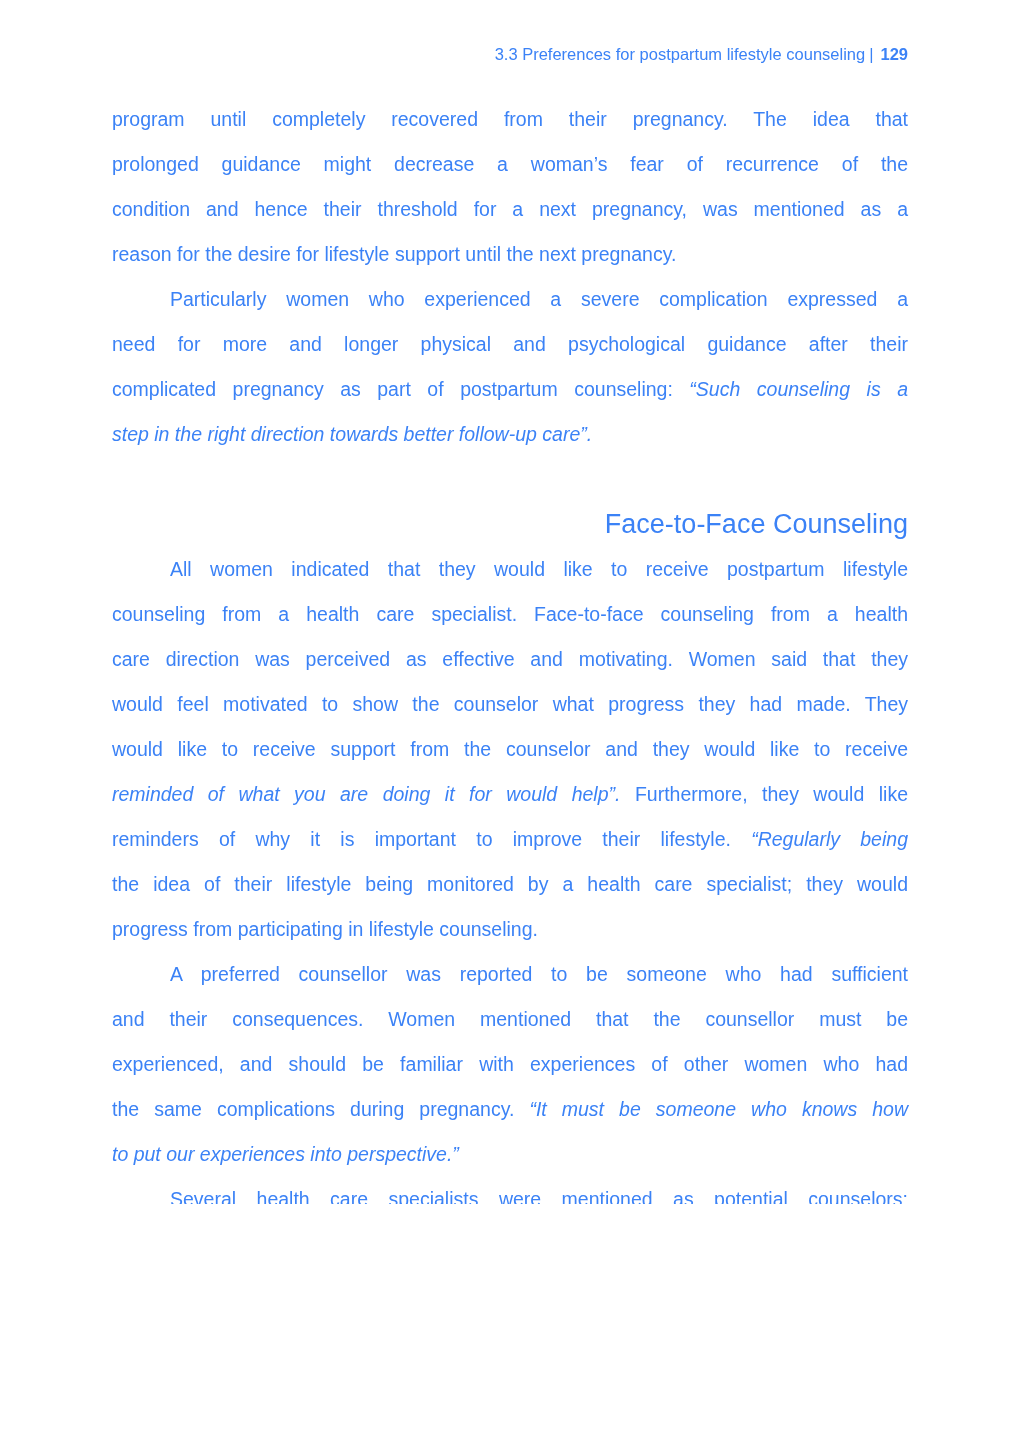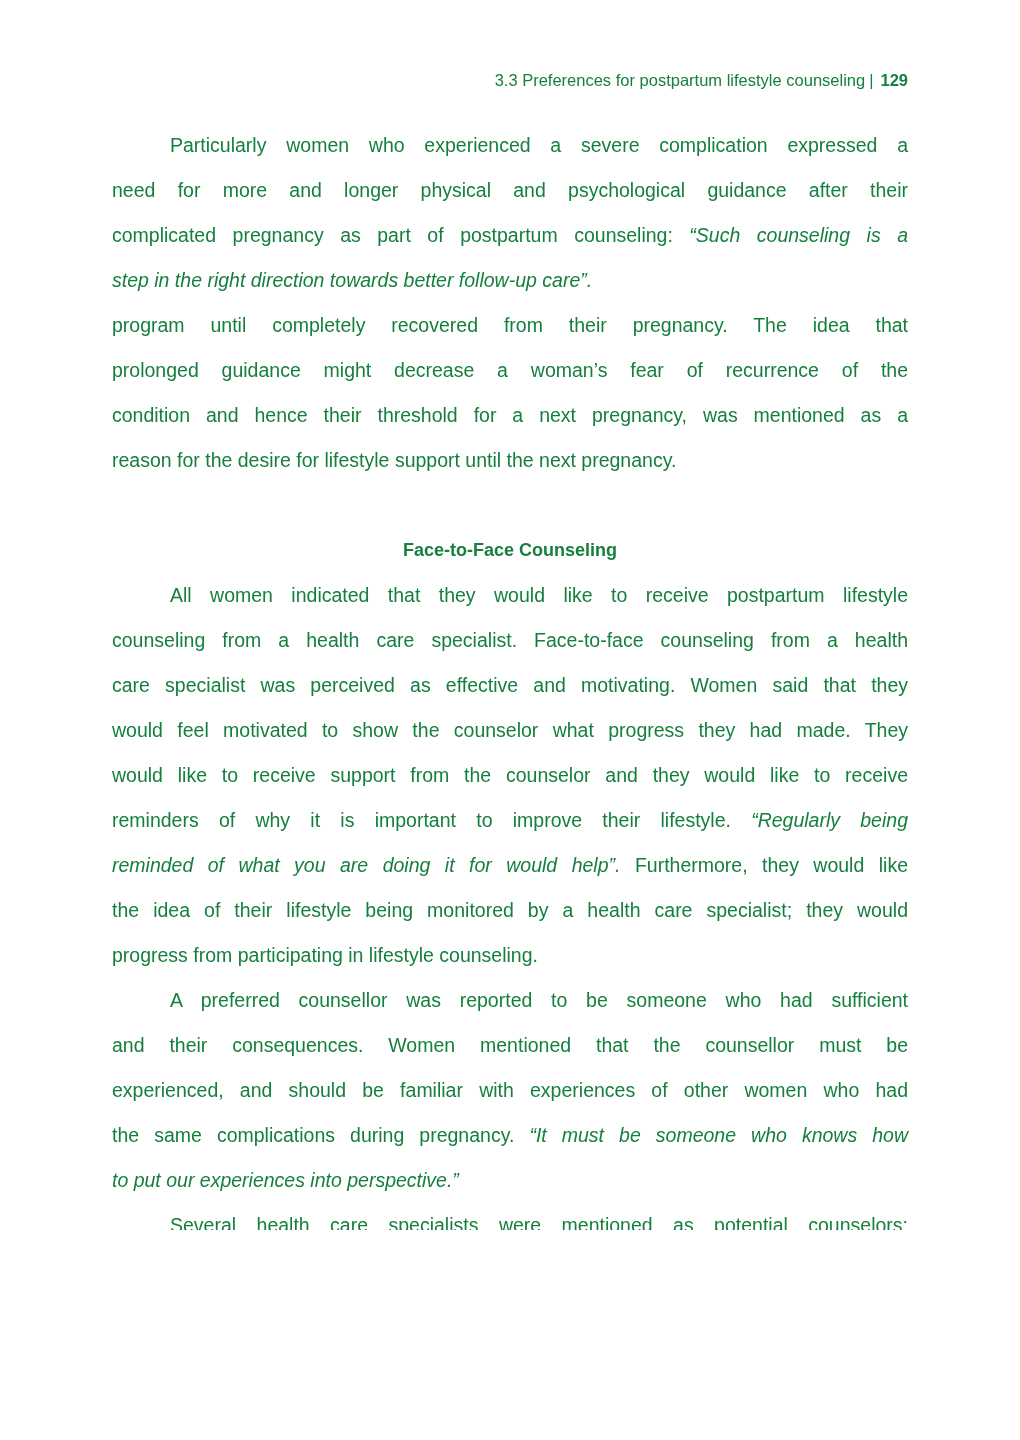--- a/index.html
+++ b/index.html
@@ -5,24 +5,23 @@
   html, body {
     margin: 0;
     padding: 0;
     background: #ffffff;
   }
   .page {
     position: relative;
     width: 1020px;
     height: 1204px;
     background: #ffffff;
-    color: #15803d;
+    color: #3b82f6;
     font-family: "Liberation Sans", sans-serif;
     overflow: hidden;
-    margin-top: 26px;
   }
   .header {
     position: absolute;
     top: 44px;
     left: 112px;
     width: 796px;
     text-align: right;
     font-size: 16.5px;
     line-height: 20px;
     white-space: nowrap;
@@ -54,54 +53,54 @@
   .line.indent {
     padding-left: 58px;
   }
   .line em {
     font-style: italic;
   }
   .line span {
     font-style: normal;
   }
   .heading {
-    font-weight: bold;
-    font-size: 18px;
+    font-weight: normal;
+    font-size: 27px;
     line-height: 45px;
     margin-top: 45px;
-    text-align: center;
+    text-align: right;
   }
 </style>
 </head>
 <body>
 
 <div class="page">
   <div class="header"><span>3.3 Preferences for postpartum lifestyle counseling</span><span class="sep">|</span><span class="pagenum">129</span></div>
   <div class="body-text">
       <div class="paragraph">
+        <div class="line stretch"><span>program until completely recovered from their pregnancy. The idea that</span></div>
+        <div class="line stretch"><span>prolonged guidance might decrease a woman’s fear of recurrence of the</span></div>
+        <div class="line stretch"><span>condition and hence their threshold for a next pregnancy, was mentioned as a</span></div>
+        <div class="line"><span>reason for the desire for lifestyle support until the next pregnancy.</span></div>
+      </div>
+      <div class="paragraph">
         <div class="line stretch indent"><span>Particularly women who experienced a severe complication expressed a</span></div>
         <div class="line stretch"><span>need for more and longer physical and psychological guidance after their</span></div>
         <div class="line stretch"><span>complicated pregnancy as part of postpartum counseling: </span><em>“Such counseling is a</em></div>
         <div class="line"><em>step in the right direction towards better follow-up care”.</em></div>
       </div>
-      <div class="paragraph">
-        <div class="line stretch"><span>program until completely recovered from their pregnancy. The idea that</span></div>
-        <div class="line stretch"><span>prolonged guidance might decrease a woman’s fear of recurrence of the</span></div>
-        <div class="line stretch"><span>condition and hence their threshold for a next pregnancy, was mentioned as a</span></div>
-        <div class="line"><span>reason for the desire for lifestyle support until the next pregnancy.</span></div>
-      </div>
       <div class="heading">Face-to-Face Counseling</div>
       <div class="paragraph">
         <div class="line stretch indent"><span>All women indicated that they would like to receive postpartum lifestyle</span></div>
         <div class="line stretch"><span>counseling from a health care specialist. Face-to-face counseling from a health</span></div>
-        <div class="line stretch"><span>care specialist was perceived as effective and motivating. Women said that they</span></div>
+        <div class="line stretch"><span>care direction was perceived as effective and motivating. Women said that they</span></div>
         <div class="line stretch"><span>would feel motivated to show the counselor what progress they had made. They</span></div>
         <div class="line stretch"><span>would like to receive support from the counselor and they would like to receive</span></div>
+        <div class="line stretch"><em>reminded of what you are doing it for would help”.</em><span> Furthermore, they would like</span></div>
         <div class="line stretch"><span>reminders of why it is important to improve their lifestyle. </span><em>“Regularly being</em></div>
-        <div class="line stretch"><em>reminded of what you are doing it for would help”.</em><span> Furthermore, they would like</span></div>
         <div class="line stretch"><span>the idea of their lifestyle being monitored by a health care specialist; they would</span></div>
         <div class="line"><span>progress from participating in lifestyle counseling.</span></div>
       </div>
       <div class="paragraph">
         <div class="line stretch indent"><span>A preferred counsellor was reported to be someone who had sufficient</span></div>
         <div class="line stretch"><span>and their consequences. Women mentioned that the counsellor must be</span></div>
         <div class="line stretch"><span>experienced, and should be familiar with experiences of other women who had</span></div>
         <div class="line stretch"><span>the same complications during pregnancy. </span><em>“It must be someone who knows how</em></div>
         <div class="line"><em>to put our experiences into perspective.”</em></div>
       </div>

